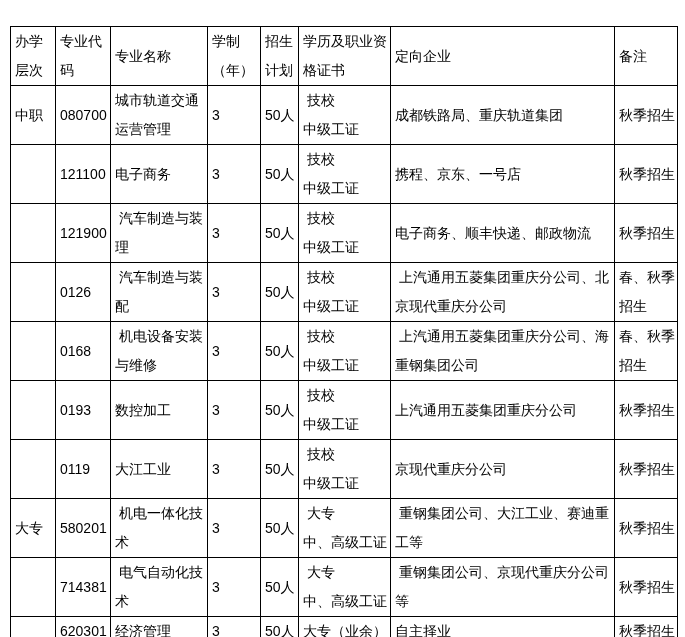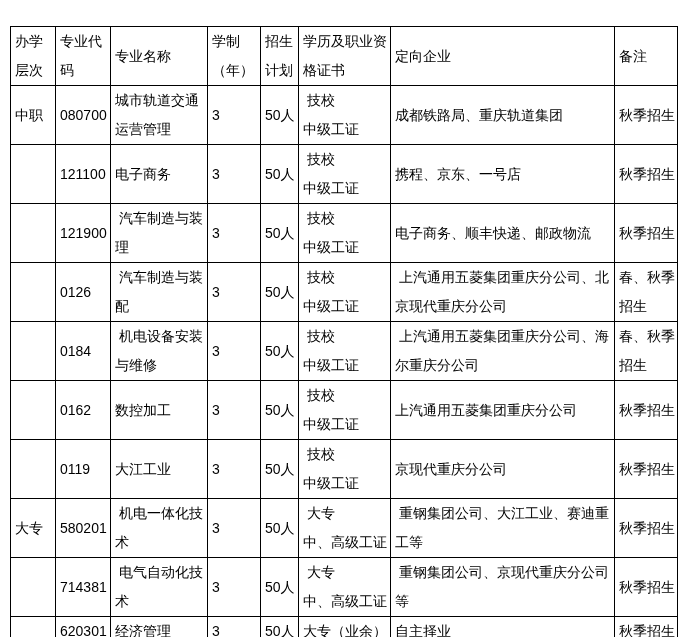--- a/index.html
+++ b/index.html
@@ -111,35 +111,35 @@
       <td>50人</td>
       <td> 技校
 中级工证</td>
       <td> 上汽通用五菱集团重庆分公司、北
 京现代重庆分公司</td>
       <td>春、秋季
 招生</td>
     </tr>
     <tr>
       <td></td>
-      <td>0184</td>
+      <td>0168</td>
       <td> 机电设备安装
 与维修</td>
       <td>3</td>
       <td>50人</td>
       <td> 技校
 中级工证</td>
       <td> 上汽通用五菱集团重庆分公司、海
-尔重庆分公司</td>
+重钢集团公司</td>
       <td>春、秋季
 招生</td>
     </tr>
     <tr>
       <td></td>
-      <td>0162</td>
+      <td>0193</td>
       <td>数控加工</td>
       <td>3</td>
       <td>50人</td>
       <td> 技校
 中级工证</td>
       <td>上汽通用五菱集团重庆分公司</td>
       <td>秋季招生</td>
     </tr>
     <tr>
       <td></td>

